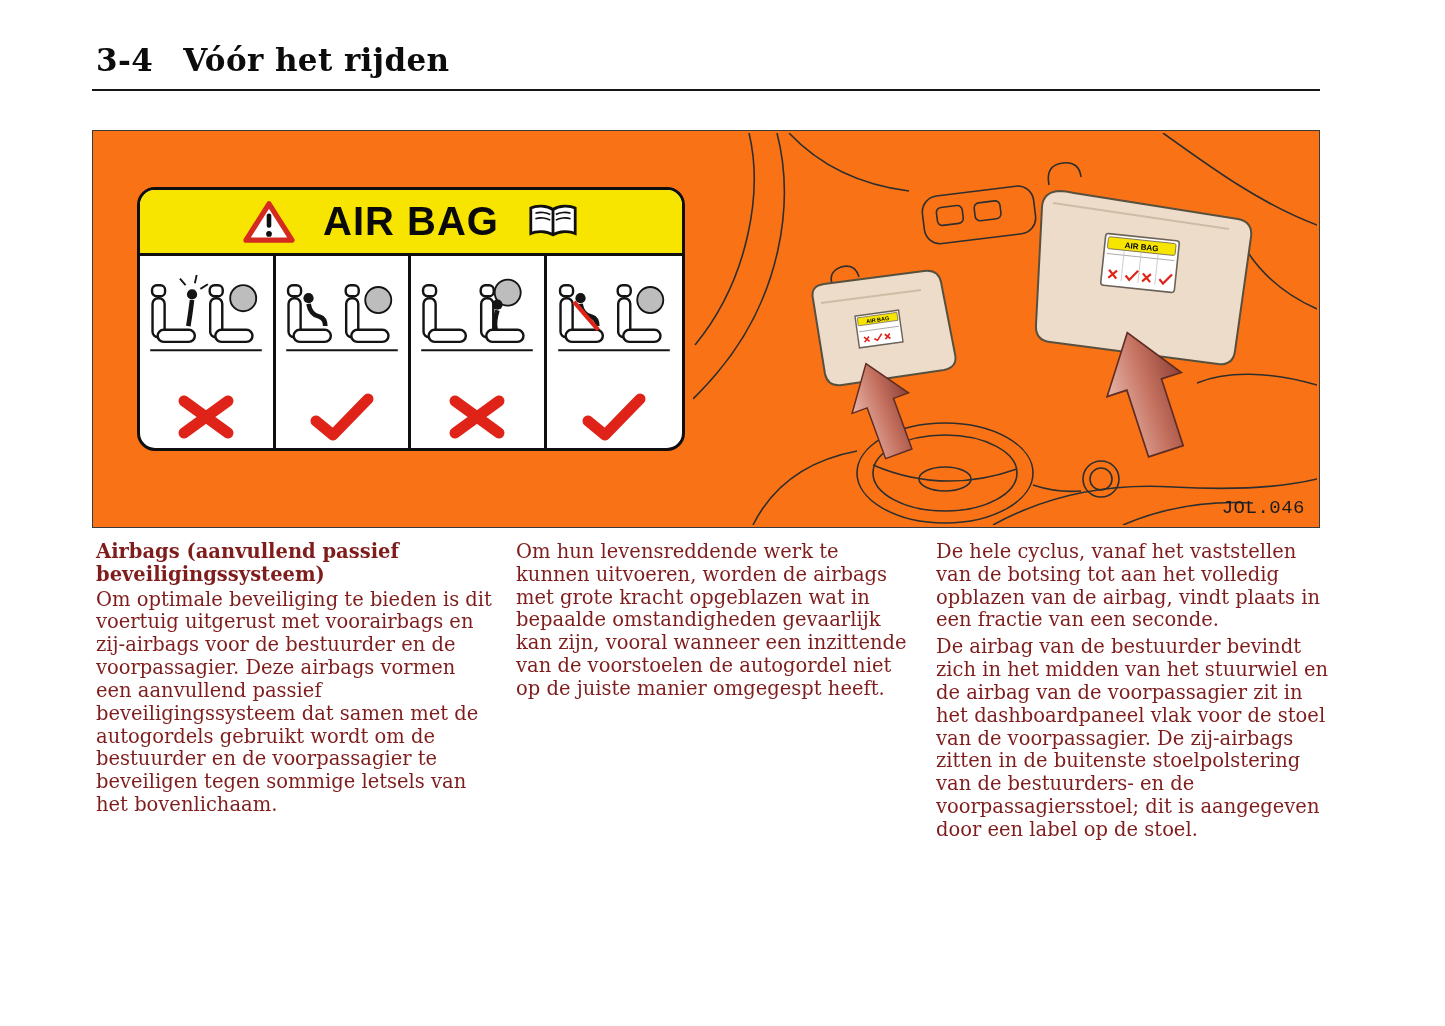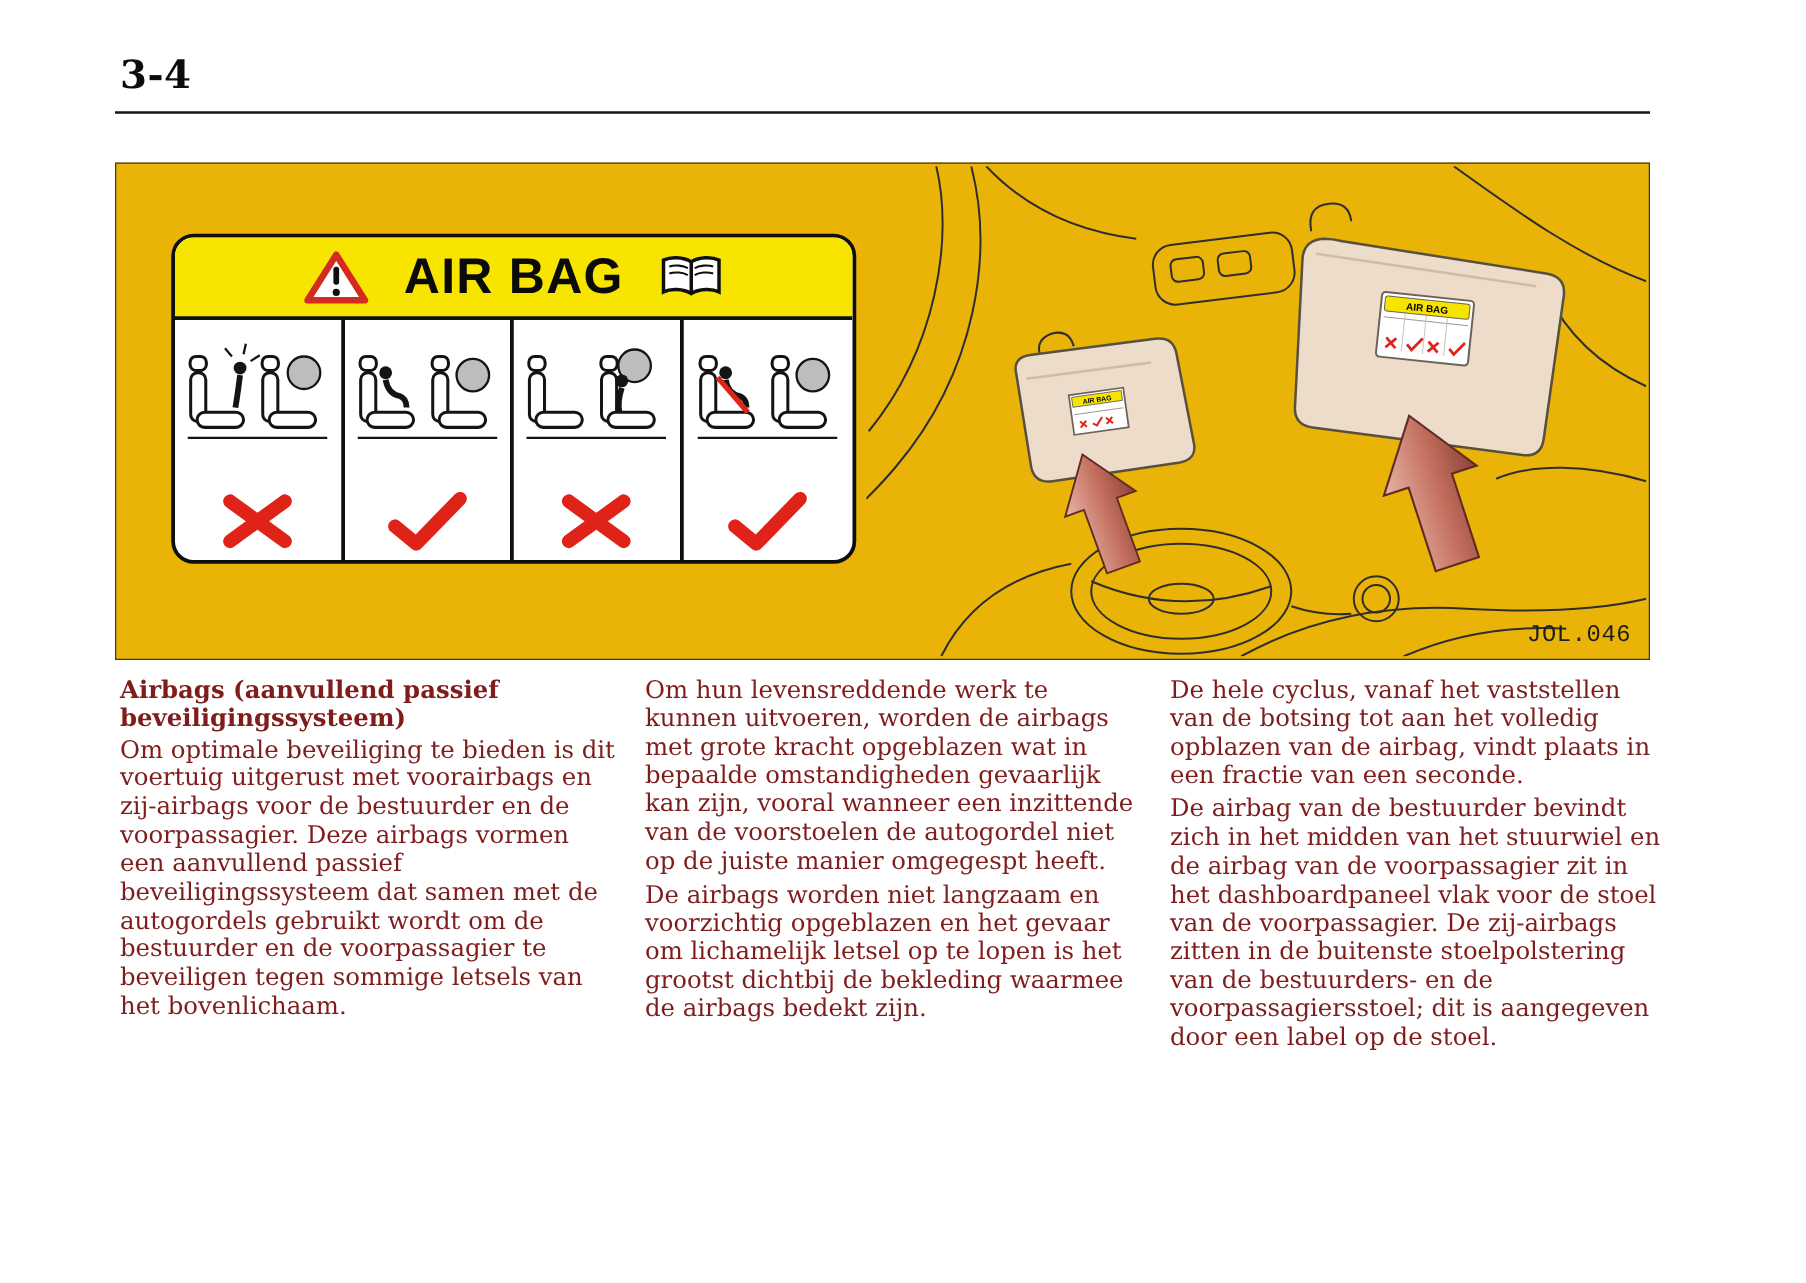--- a/index.html
+++ b/index.html
@@ -6,21 +6,21 @@
   html,body{width:1445px;height:1026px}
   body{background:#ffffff;color:#101010;font-family:"DejaVu Serif",serif;position:relative;overflow:hidden}
 
   
   .header{position:absolute;left:96px;top:42px;display:flex;gap:30px;
           font-weight:700;font-size:31px;letter-spacing:.4px;color:#0c0c0c}
   .rule{position:absolute;left:92px;top:89px;width:1228px;height:2px;background:#161616}
 
   
   .figure{position:absolute;left:92px;top:130px;width:1228px;height:398px;
-          border:1.5px solid #3a3a3a;background:#eab308}
+          border:1.5px solid #3a3a3a;background:#f97316}
 
   
   .airbag-label{position:absolute;left:44px;top:56px;width:548px;height:264px;
                 border:3px solid #0f0f0f;border-radius:18px;overflow:hidden;
                 background:#fff;display:flex;flex-direction:column}
   .label-band{height:66px;background:#f7e500;border-bottom:3px solid #0f0f0f;
               display:flex;align-items:center;justify-content:center;gap:28px;flex:none}
   .label-title{font-family:"Liberation Sans",sans-serif;font-weight:700;
                font-size:40px;letter-spacing:1px;color:#0a0a0a}
   .panels{flex:1;display:grid;grid-template-columns:1fr 1fr 1fr 1fr}
@@ -53,20 +53,21 @@
     <linearGradient id="arrowGrad" x1="0" y1="0" x2="1" y2="0">
       <stop offset="0" stop-color="#e7b6a9"></stop>
       <stop offset="0.55" stop-color="#c4705f"></stop>
       <stop offset="1" stop-color="#8e4237"></stop>
     </linearGradient>
   </defs>
 </svg>
 
 <div class="header">
   <span>3-4</span>
+  <span>Vóór het rijden</span>
 </div>
 <div class="rule"></div>
 
 <div class="figure">
 
   <div class="airbag-label">
     <div class="label-band">
       <svg viewBox="0 0 54 46" width="52" height="44">
         <path d="M27,4 L51,42 L3,42 Z" fill="#fff" stroke="#d42a20" stroke-width="5.5" stroke-linejoin="round"></path>
         <rect x="24.6" y="14" width="4.8" height="15" rx="2.2" fill="#0f0f0f"></rect>
@@ -216,19 +217,18 @@
   <div class="caption">JOL.046</div>
 </div>
 
 <div class="col col-1">
   <h3>Airbags (aanvullend passief beveiligingssysteem)</h3>
   <p>Om optimale beveiliging te bieden is dit voertuig uitgerust met voorairbags en zij-airbags voor de bestuurder en de voorpassagier. Deze airbags vormen een aanvullend passief beveiligingssysteem dat samen met de autogordels gebruikt wordt om de bestuurder en de voorpassagier te beveiligen tegen sommige letsels van het bovenlichaam.</p>
 </div>
 
 <div class="col col-2">
   <p>Om hun levensreddende werk te kunnen uitvoeren, worden de airbags met grote kracht opgeblazen wat in bepaalde omstandigheden gevaarlijk kan zijn, vooral wanneer een inzittende van de voorstoelen de autogordel niet op de juiste manier omgegespt heeft.</p>
-  <p>De airbags worden niet langzaam en voorzichtig opgeblazen en het gevaar om lichamelijk letsel op te lopen is het grootst dichtbij de bekleding waarmee de airbags bedekt zijn.</p>
 </div>
 
 <div class="col col-3">
   <p>De hele cyclus, vanaf het vaststellen van de botsing tot aan het volledig opblazen van de airbag, vindt plaats in een fractie van een seconde.</p>
   <p>De airbag van de bestuurder bevindt zich in het midden van het stuurwiel en de airbag van de voorpassagier zit in het dashboardpaneel vlak voor de stoel van de voorpassagier. De zij-airbags zitten in de buitenste stoelpolstering van de bestuurders- en de voorpassagiersstoel; dit is aangegeven door een label op de stoel.</p>
 </div>
 
 </body></html>

